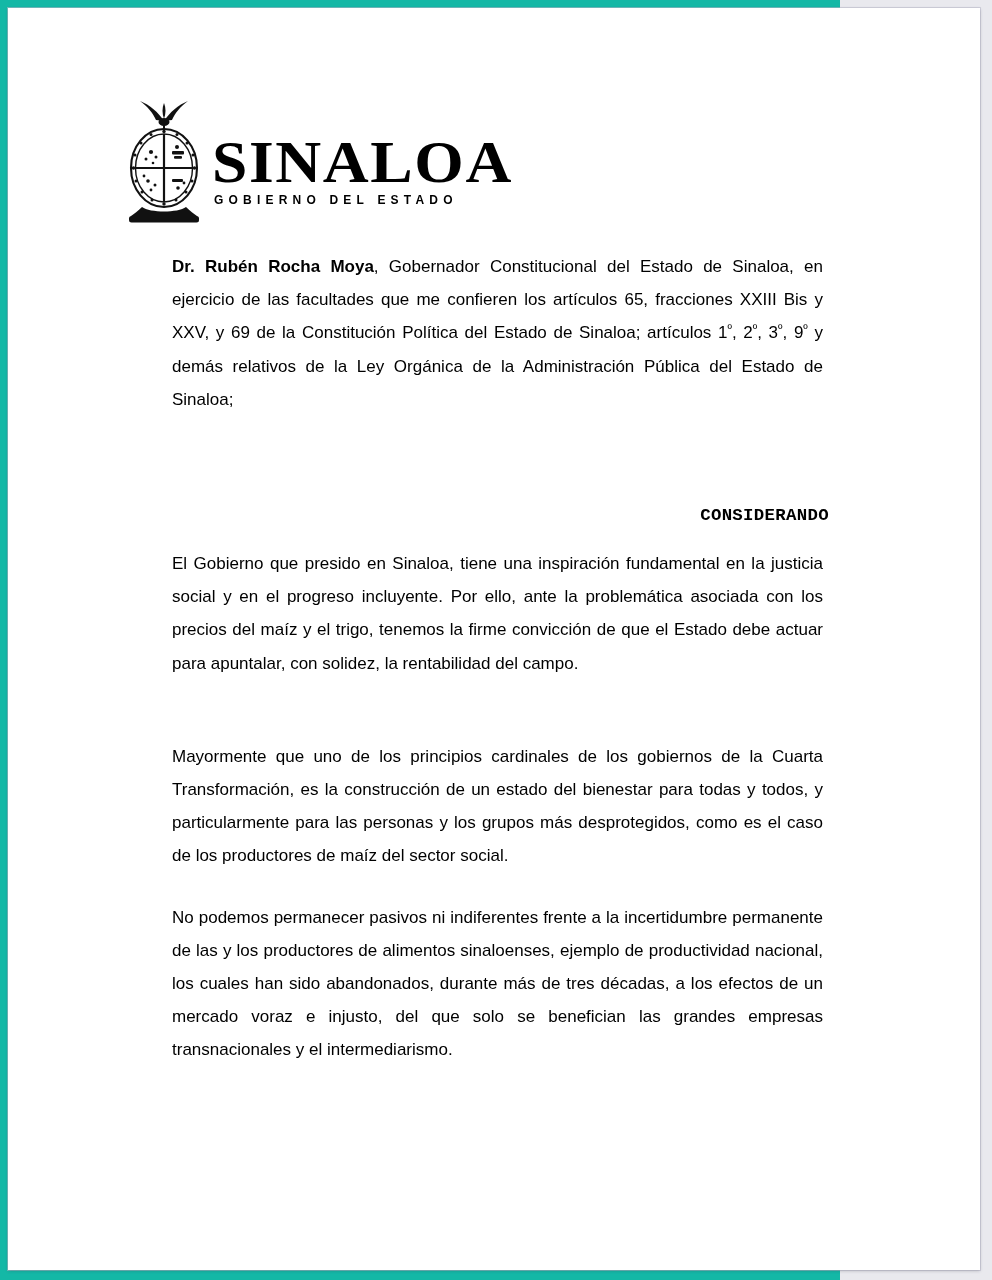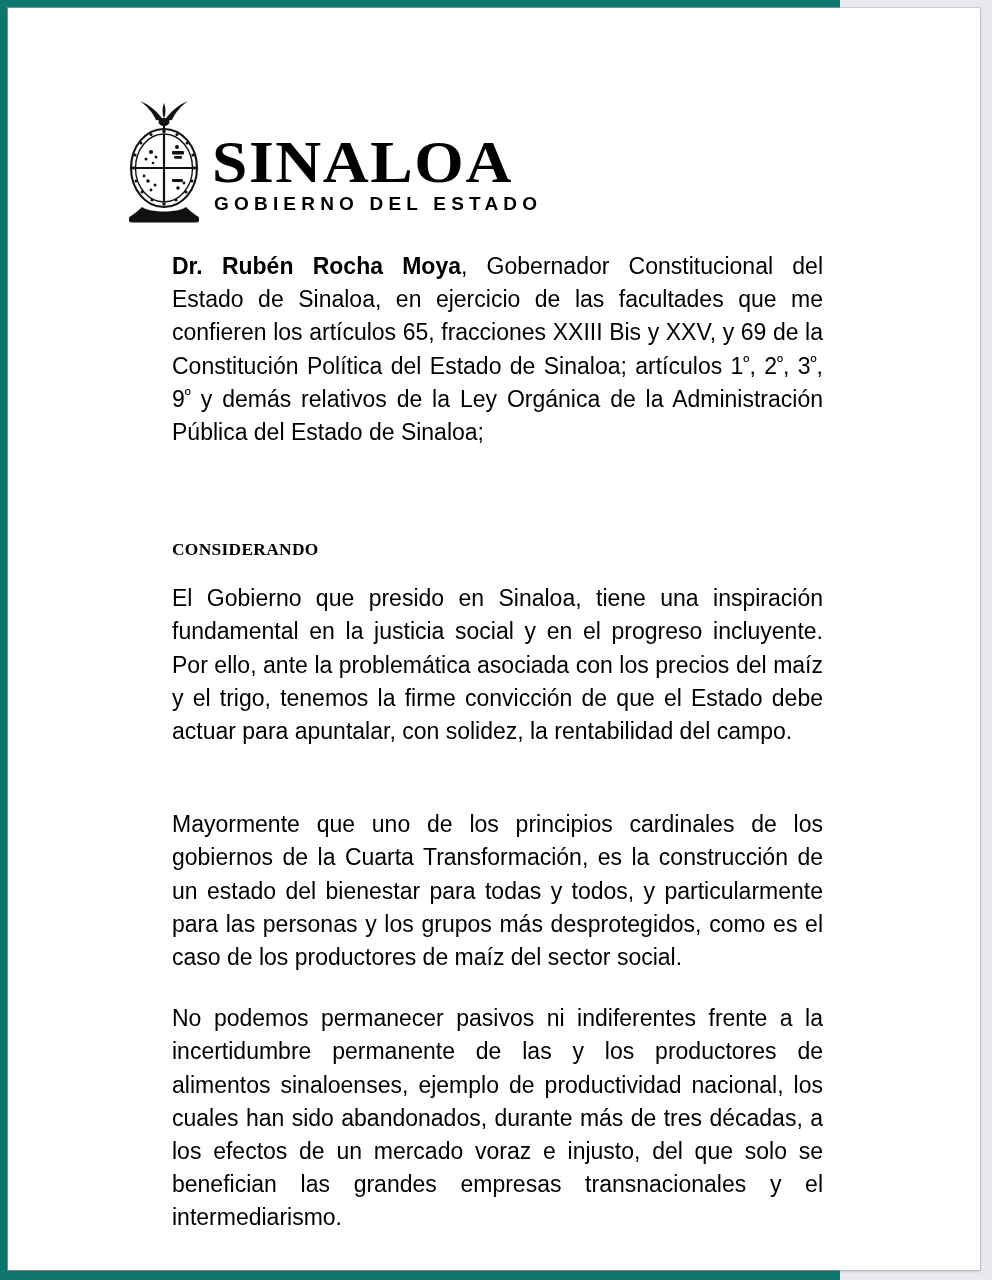--- a/index.html
+++ b/index.html
@@ -14,21 +14,21 @@
     font-family: "Liberation Sans", sans-serif;
     overflow: hidden;
   }
 
   
   .page-wrap {
     position: absolute;
     left: 0; top: 0;
     width: 840px;
     height: 1280px;
-    background: #0f766e;
+    background: #14b8a6;
   }
   .page {
     position: absolute;
     left: 8px;
     top: 8px;
     width: 972px;
     height: 1262px;
     background: #ffffff;
     box-shadow: 0 1px 3px rgba(60,60,80,0.28), 0 0 0 1px rgba(190,190,205,0.55);
     overflow: hidden;
@@ -64,55 +64,54 @@
     line-height: 0.92;
     letter-spacing: 1.5px;
     color: #000000;
     white-space: nowrap;
     transform: scaleX(1.06);
     transform-origin: left center;
   }
   .wordmark-sub {
     font-family: "Liberation Sans", sans-serif;
     font-weight: 700;
-    font-size: 19px;
+    font-size: 12px;
     letter-spacing: 5.2px;
     color: #000000;
     white-space: nowrap;
     margin-top: 3px;
     margin-left: 2px;
-    text-align: center;
   }
 
   
   .doc-body {
     position: absolute;
     left: 164px;
     top: 242px;
     width: 657px;
   }
   .para {
     font-family: "Liberation Sans", sans-serif;
-    font-size: 23px;
+    font-size: 17px;
     line-height: 33.2px;
     color: #000000;
     text-align: justify;
     text-justify: inter-word;
     margin: 0 6px 28px 0;
     -webkit-font-smoothing: none;
   }
   .para.gap-lg { margin-bottom: 60px; }
   .para b, .para strong { font-weight: 700; }
 
   .section-heading {
-    font-family: Liberation Serif, serif;
+    font-family: Liberation Mono, monospace;
     font-size: 17.4px;
     font-weight: 700;
     color: #000000;
-    text-align: left;
+    text-align: right;
     letter-spacing: 0.3px;
     margin: 0 0 22px 0;
     padding-top: 0;
   }
   .heading-spacer { height: 62px; }
 
   sup.ord {
     font-size: 0.72em;
     vertical-align: 0.42em;
     line-height: 0;

